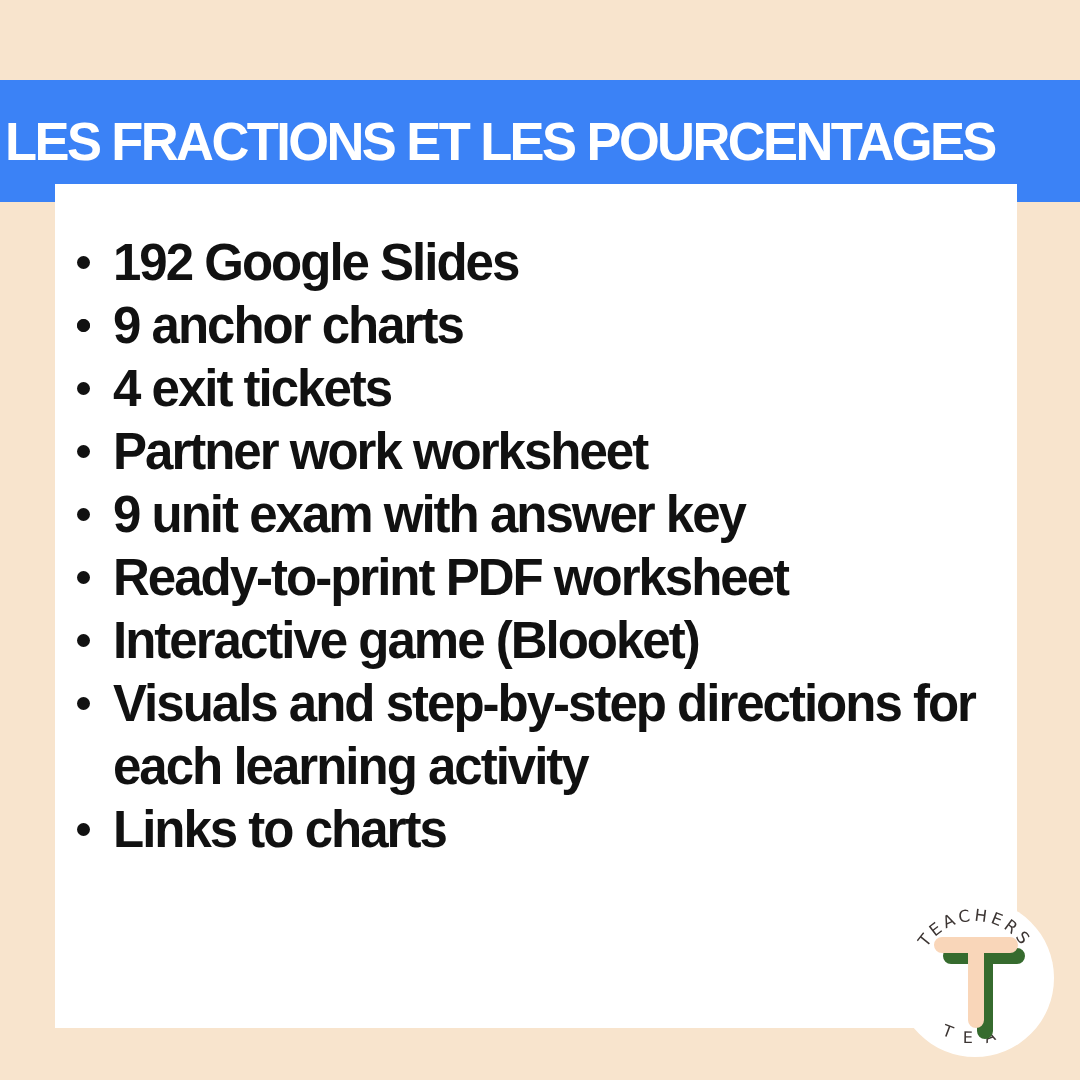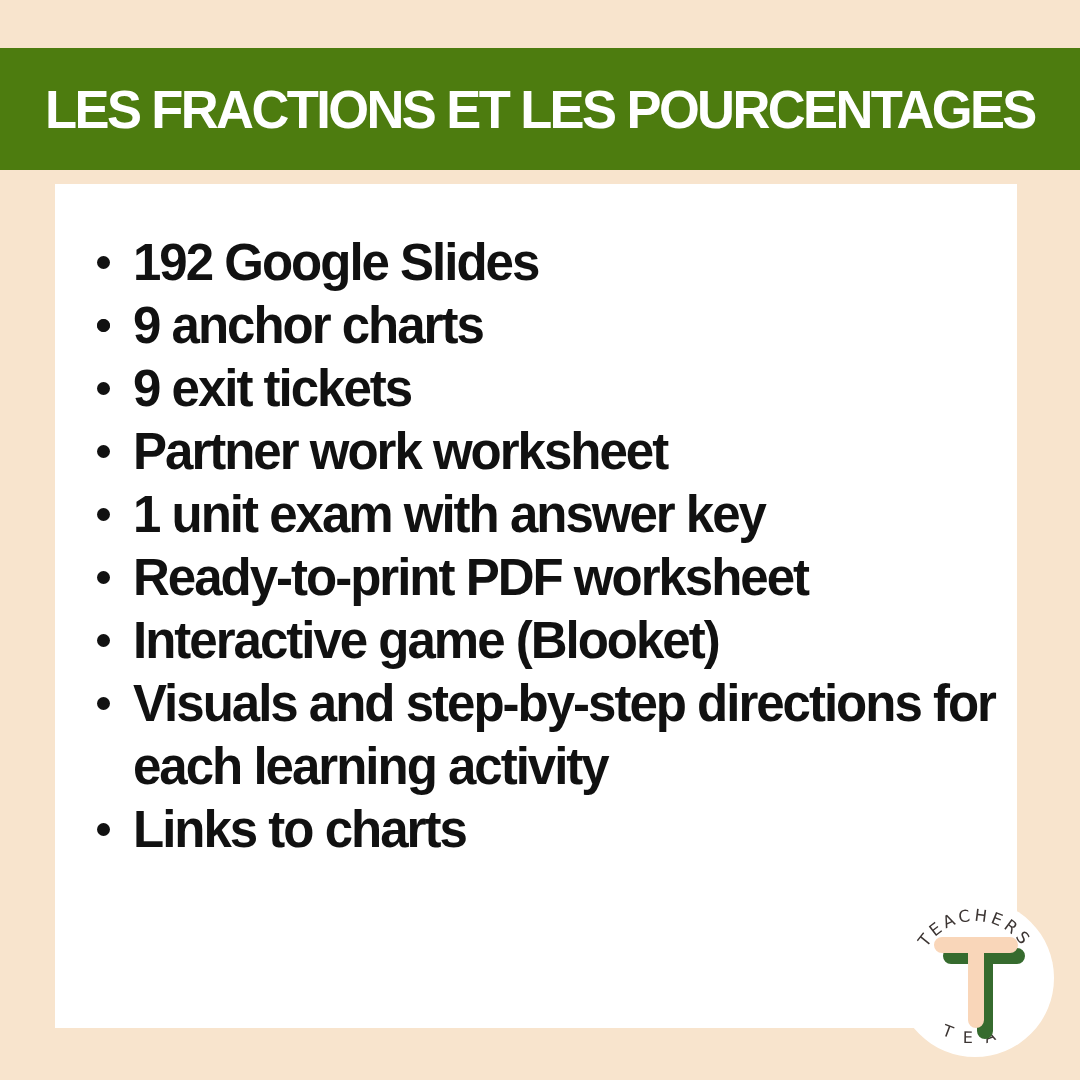--- a/index.html
+++ b/index.html
@@ -7,26 +7,25 @@
     width: 1080px; height: 1080px;
     position: relative;
     overflow: hidden;
     background: #f8e4cd;
     font-family: "Liberation Sans", sans-serif;
   }
 
   
   .banner {
     position: absolute;
-    left: 0; top: 48px;
+    left: 0; top: 80px;
     width: 1080px; height: 122px;
-    background: #4d7c0f;
+    background: #3b82f6;
     display: flex;
     align-items: center;
-    justify-content: center;
   }
   .banner h1 {
     margin: 0;
     color: #ffffff;
     font-size: 53px;
     font-weight: bold;
     letter-spacing: -2.6px;
     white-space: nowrap;
     transform: scaleX(0.99);
   }
@@ -35,21 +34,21 @@
   .content-box {
     position: absolute;
     left: 55px; top: 184px;
     width: 962px; height: 844px;
     background: #ffffff;
   }
 
   ul.features {
     list-style: none;
     margin: 0;
-    padding: 47px 0 0 78px;
+    padding: 47px 0 0 58px;
   }
   ul.features li {
     position: relative;
     color: #111111;
     font-size: 51px;
     font-weight: bold;
     letter-spacing: -2px;
     line-height: 63px;
   }
   .li-text { white-space: pre-line; }
@@ -96,29 +95,29 @@
     </li>
     <li>
       <span class="bullet"></span>
     </li>
     <li>
       <span class="bullet"></span>
       <span class="li-text">9 anchor charts</span>
     </li>
     <li>
       <span class="bullet"></span>
-      <span class="li-text">9 exit tickets</span>
+      <span class="li-text">4 exit tickets</span>
     </li>
     <li>
       <span class="bullet"></span>
       <span class="li-text">Partner work worksheet</span>
     </li>
     <li>
       <span class="bullet"></span>
-      <span class="li-text">1 unit exam with answer key</span>
+      <span class="li-text">9 unit exam with answer key</span>
     </li>
     <li>
       <span class="bullet"></span>
       <span class="li-text">Ready-to-print PDF worksheet</span>
     </li>
     <li>
       <span class="bullet"></span>
       <span class="li-text">Interactive game (Blooket)</span>
     </li>
     <li>

